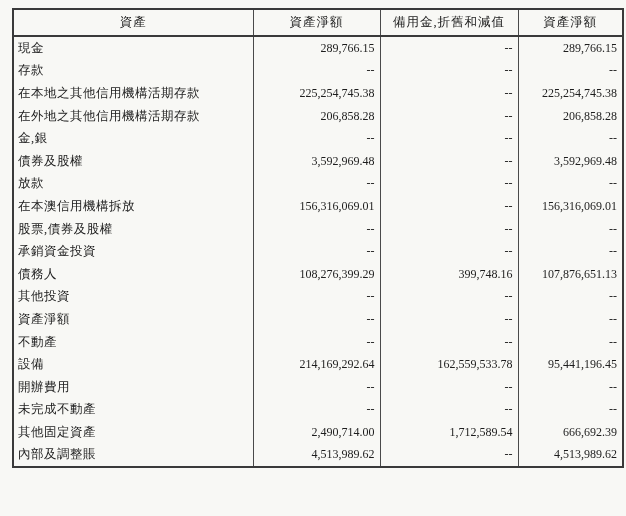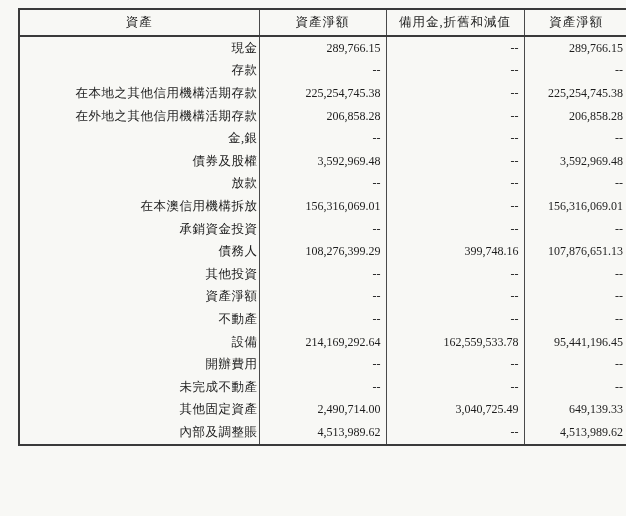--- a/index.html
+++ b/index.html
@@ -6,21 +6,21 @@
     margin: 0;
     padding: 0;
     background: #e9e9e7;
   }
   .page {
     position: relative;
     width: 626px;
     height: 516px;
     background: #f8f8f5;
     box-sizing: border-box;
-    padding: 8px 8px 0 18px;
+    padding: 8px 8px 0 12px;
     font-family: "Liberation Serif", serif;
     color: #1d1d1d;
     overflow: hidden;
   }
   table.asset-table {
     width: 610px;
     border-collapse: collapse;
     table-layout: fixed;
     border: 2px solid #3a3a3a;
   }
@@ -45,21 +45,21 @@
     text-align: center;
     letter-spacing: 1px;
     color: #222;
   }
   tbody td {
     height: 20.6px;
     font-size: 12px;
   }
   td.label {
     font-size: 12.5px;
-    text-align: right;
+    text-align: left;
     padding-left: 4px;
     letter-spacing: 0.5px;
   }
   td.num {
     text-align: right;
     padding-right: 5px;
     font-variant-numeric: tabular-nums;
   }
 </style>
 </head>
@@ -134,20 +134,26 @@
   </tr>
 
   <tr>
     <td class="label">在本澳信用機構拆放</td>
     <td class="num">156,316,069.01</td>
     <td class="num">--</td>
     <td class="num">156,316,069.01</td>
   </tr>
 
 
+  <tr>
+    <td class="label">股票,債券及股權</td>
+    <td class="num">--</td>
+    <td class="num">--</td>
+    <td class="num">--</td>
+  </tr>
 
   <tr>
     <td class="label">承銷資金投資</td>
     <td class="num">--</td>
     <td class="num">--</td>
     <td class="num">--</td>
   </tr>
 
   <tr>
     <td class="label">債務人</td>
@@ -195,22 +201,22 @@
   <tr>
     <td class="label">未完成不動產</td>
     <td class="num">--</td>
     <td class="num">--</td>
     <td class="num">--</td>
   </tr>
 
   <tr>
     <td class="label">其他固定資產</td>
     <td class="num">2,490,714.00</td>
-    <td class="num">3,040,725.49</td>
-    <td class="num">649,139.33</td>
+    <td class="num">1,712,589.54</td>
+    <td class="num">666,692.39</td>
   </tr>
 
   <tr>
     <td class="label">內部及調整賬</td>
     <td class="num">4,513,989.62</td>
     <td class="num">--</td>
     <td class="num">4,513,989.62</td>
   </tr>
 </tbody>
 

